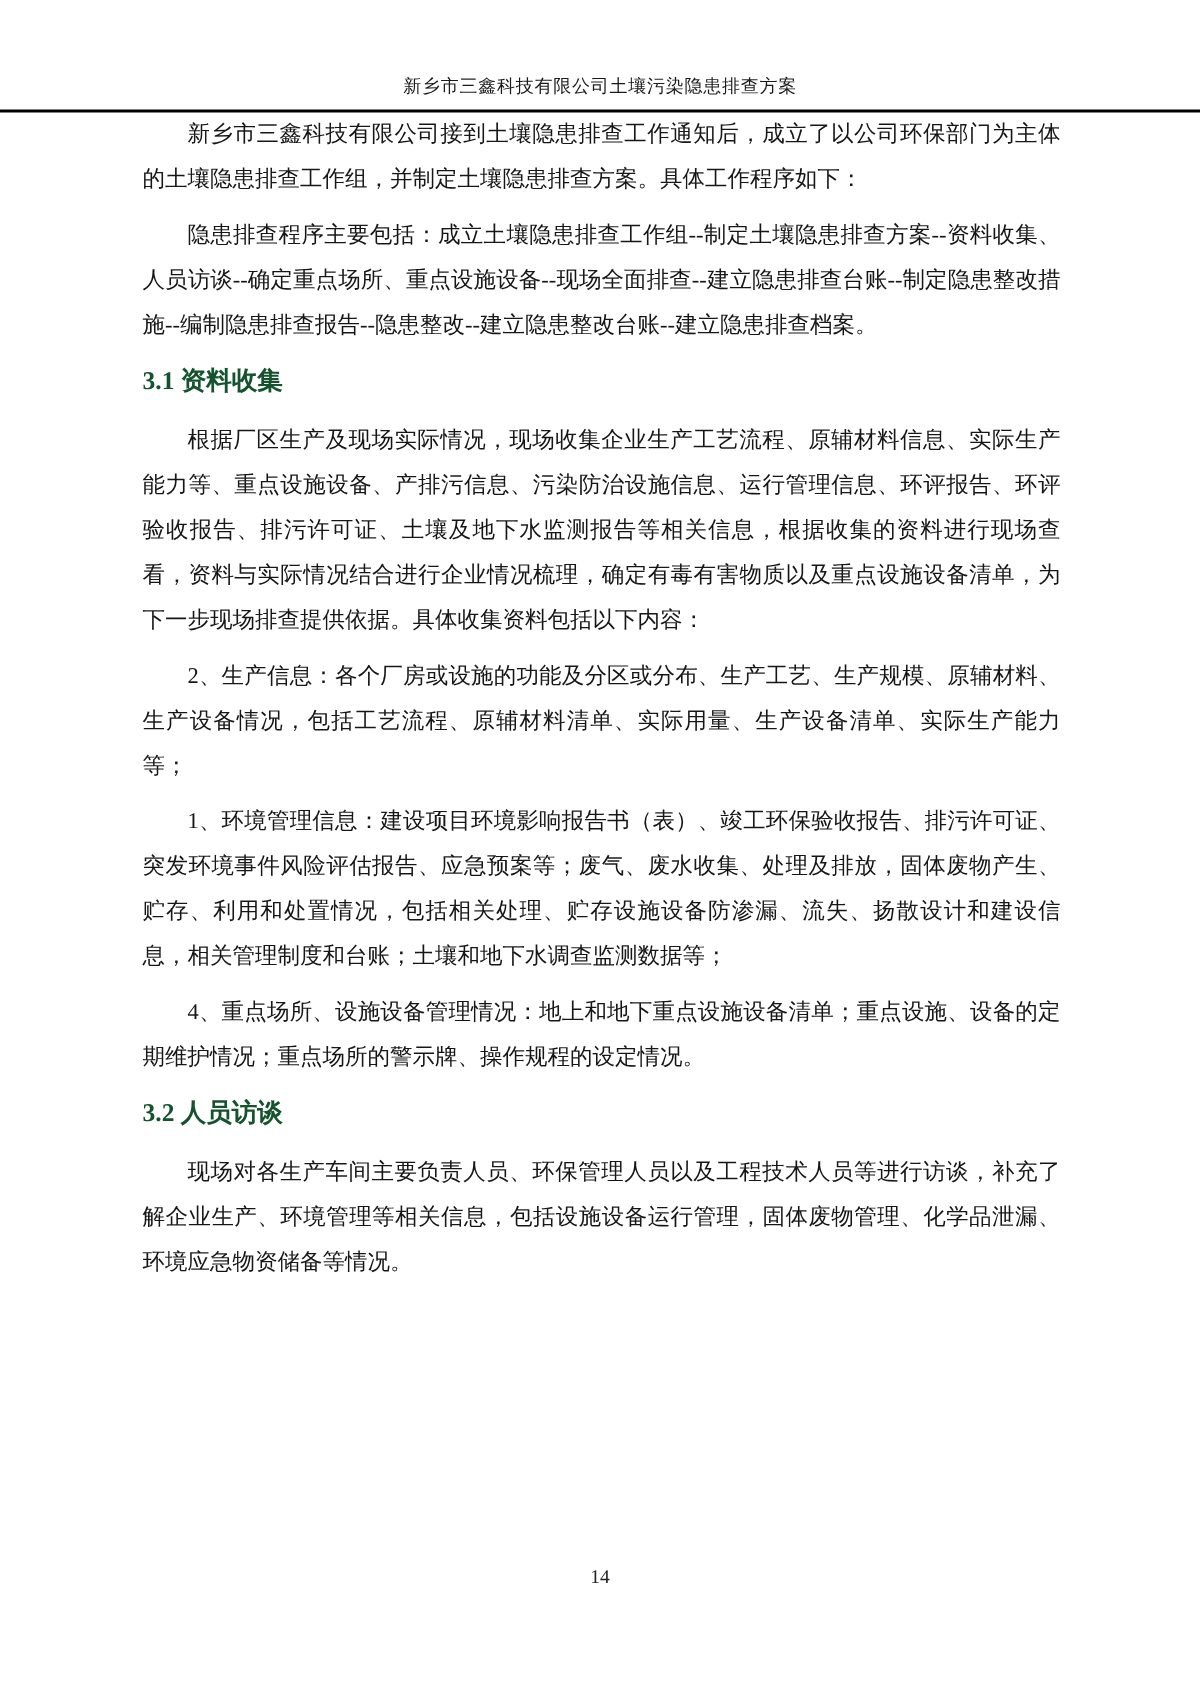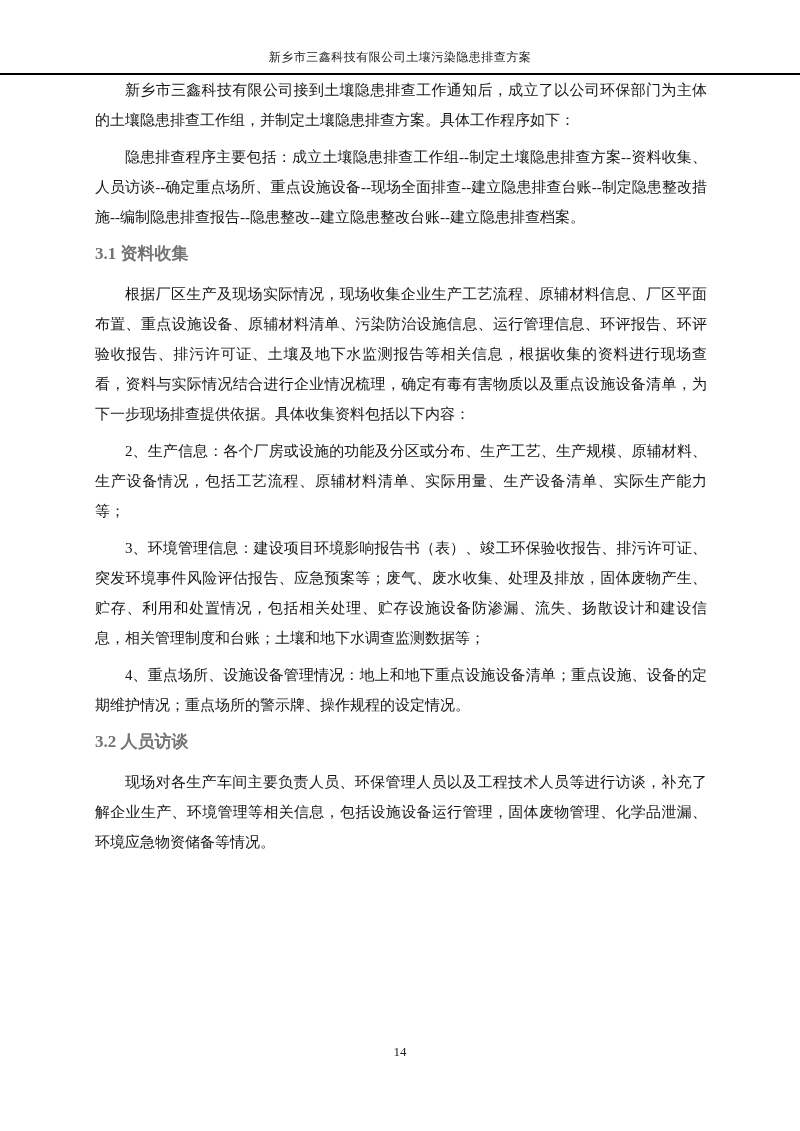--- a/index.html
+++ b/index.html
@@ -39,21 +39,21 @@
     line-height: 28px;
     font-weight: bold;
     margin: 13px 0 15px 0;
     color: #000000;
   }
   h2.section {
     font-size: 17px;
     line-height: 26px;
     font-weight: bold;
     margin: 9px 0 12px 0;
-    color: #737373;
+    color: #14532d;
   }
   p.para {
     font-size: 15px;
     line-height: 30px;
     margin: 0 0 7px 0;
     text-indent: 2em;
     text-align: justify;
     color: #161616;
   }
   .footer {
@@ -79,26 +79,26 @@
 
   <div class="content">
 
 
     <p class="para">新乡市三鑫科技有限公司接到土壤隐患排查工作通知后，成立了以公司环保部门为主体的土壤隐患排查工作组，并制定土壤隐患排查方案。具体工作程序如下：</p>
 
     <p class="para">隐患排查程序主要包括：成立土壤隐患排查工作组--制定土壤隐患排查方案--资料收集、人员访谈--确定重点场所、重点设施设备--现场全面排查--建立隐患排查台账--制定隐患整改措施--编制隐患排查报告--隐患整改--建立隐患整改台账--建立隐患排查档案。</p>
 
     <h2 class="section">3.1 资料收集</h2>
 
-    <p class="para">根据厂区生产及现场实际情况，现场收集企业生产工艺流程、原辅材料信息、厂区平面布置、重点设施设备、原辅材料清单、污染防治设施信息、运行管理信息、环评报告、环评验收报告、排污许可证、土壤及地下水监测报告等相关信息，根据收集的资料进行现场查看，资料与实际情况结合进行企业情况梳理，确定有毒有害物质以及重点设施设备清单，为下一步现场排查提供依据。具体收集资料包括以下内容：</p>
+    <p class="para">根据厂区生产及现场实际情况，现场收集企业生产工艺流程、原辅材料信息、实际生产能力等、重点设施设备、产排污信息、污染防治设施信息、运行管理信息、环评报告、环评验收报告、排污许可证、土壤及地下水监测报告等相关信息，根据收集的资料进行现场查看，资料与实际情况结合进行企业情况梳理，确定有毒有害物质以及重点设施设备清单，为下一步现场排查提供依据。具体收集资料包括以下内容：</p>
 
 
     <p class="para">2、生产信息：各个厂房或设施的功能及分区或分布、生产工艺、生产规模、原辅材料、生产设备情况，包括工艺流程、原辅材料清单、实际用量、生产设备清单、实际生产能力等；</p>
 
-    <p class="para">3、环境管理信息：建设项目环境影响报告书（表）、竣工环保验收报告、排污许可证、突发环境事件风险评估报告、应急预案等；废气、废水收集、处理及排放，固体废物产生、贮存、利用和处置情况，包括相关处理、贮存设施设备防渗漏、流失、扬散设计和建设信息，相关管理制度和台账；土壤和地下水调查监测数据等；</p>
+    <p class="para">1、环境管理信息：建设项目环境影响报告书（表）、竣工环保验收报告、排污许可证、突发环境事件风险评估报告、应急预案等；废气、废水收集、处理及排放，固体废物产生、贮存、利用和处置情况，包括相关处理、贮存设施设备防渗漏、流失、扬散设计和建设信息，相关管理制度和台账；土壤和地下水调查监测数据等；</p>
 
     <p class="para">4、重点场所、设施设备管理情况：地上和地下重点设施设备清单；重点设施、设备的定期维护情况；重点场所的警示牌、操作规程的设定情况。</p>
 
     <h2 class="section">3.2 人员访谈</h2>
 
     <p class="para">现场对各生产车间主要负责人员、环保管理人员以及工程技术人员等进行访谈，补充了解企业生产、环境管理等相关信息，包括设施设备运行管理，固体废物管理、化学品泄漏、环境应急物资储备等情况。</p>
 
   </div>
 
   <div class="footer">

